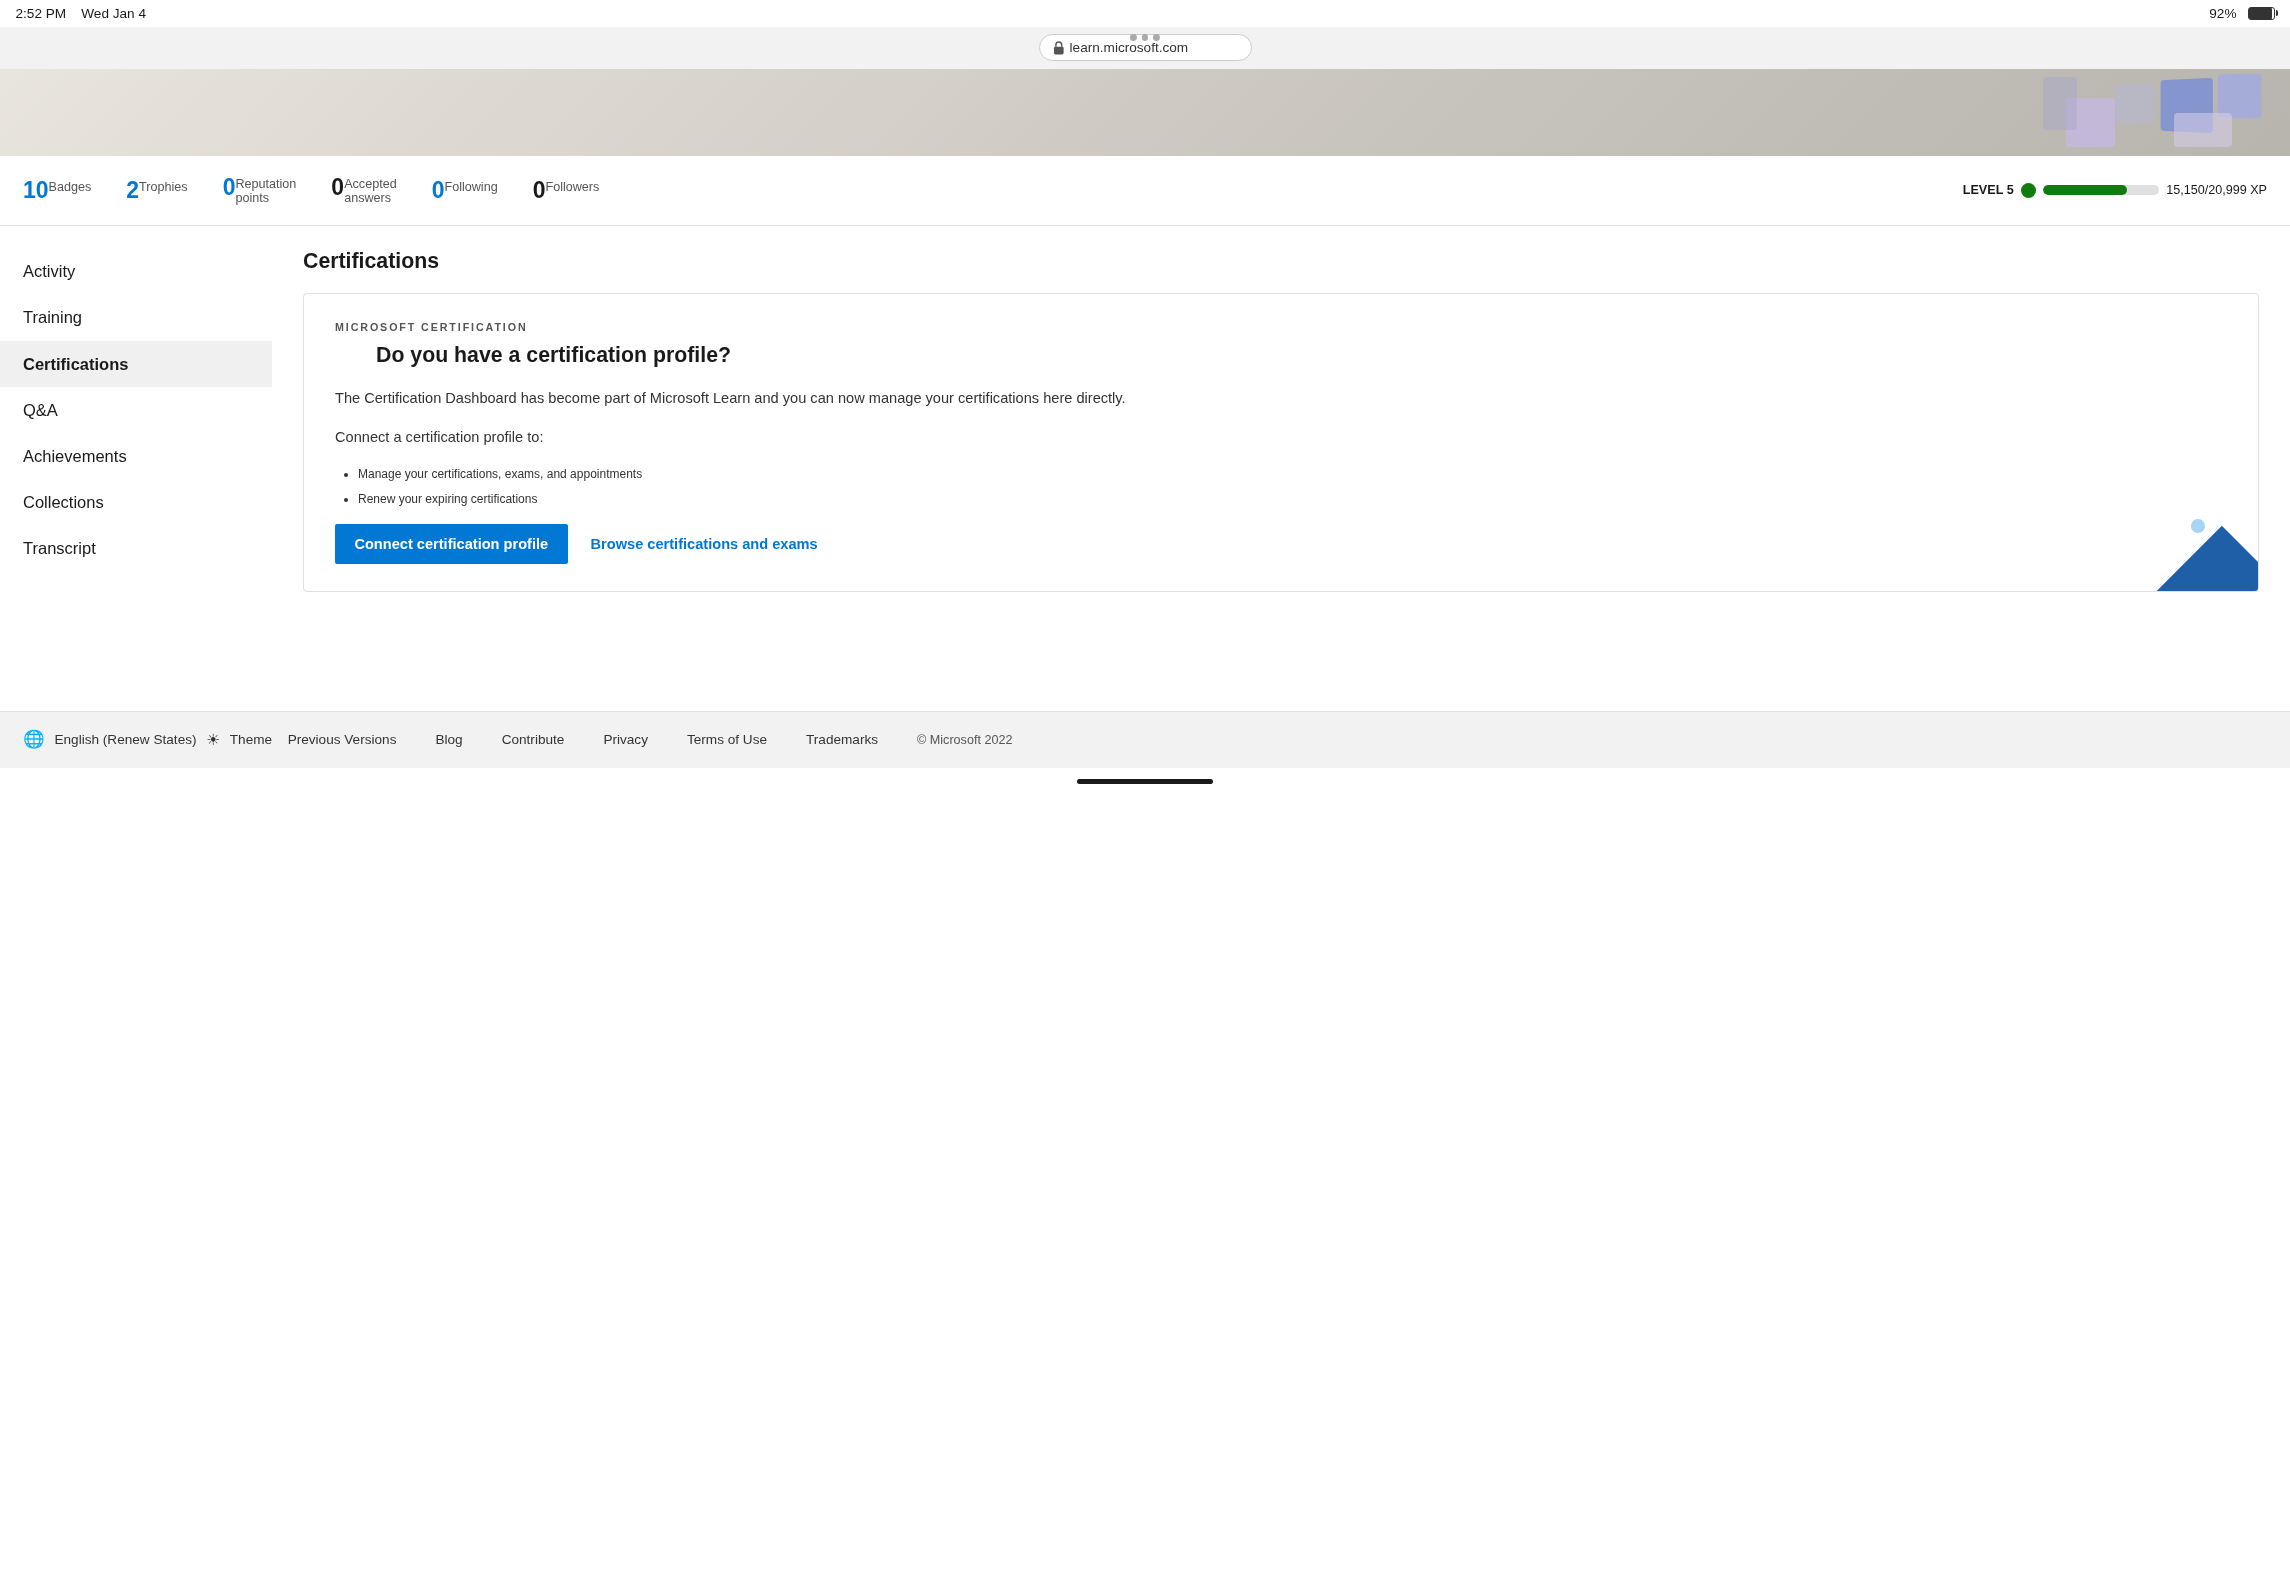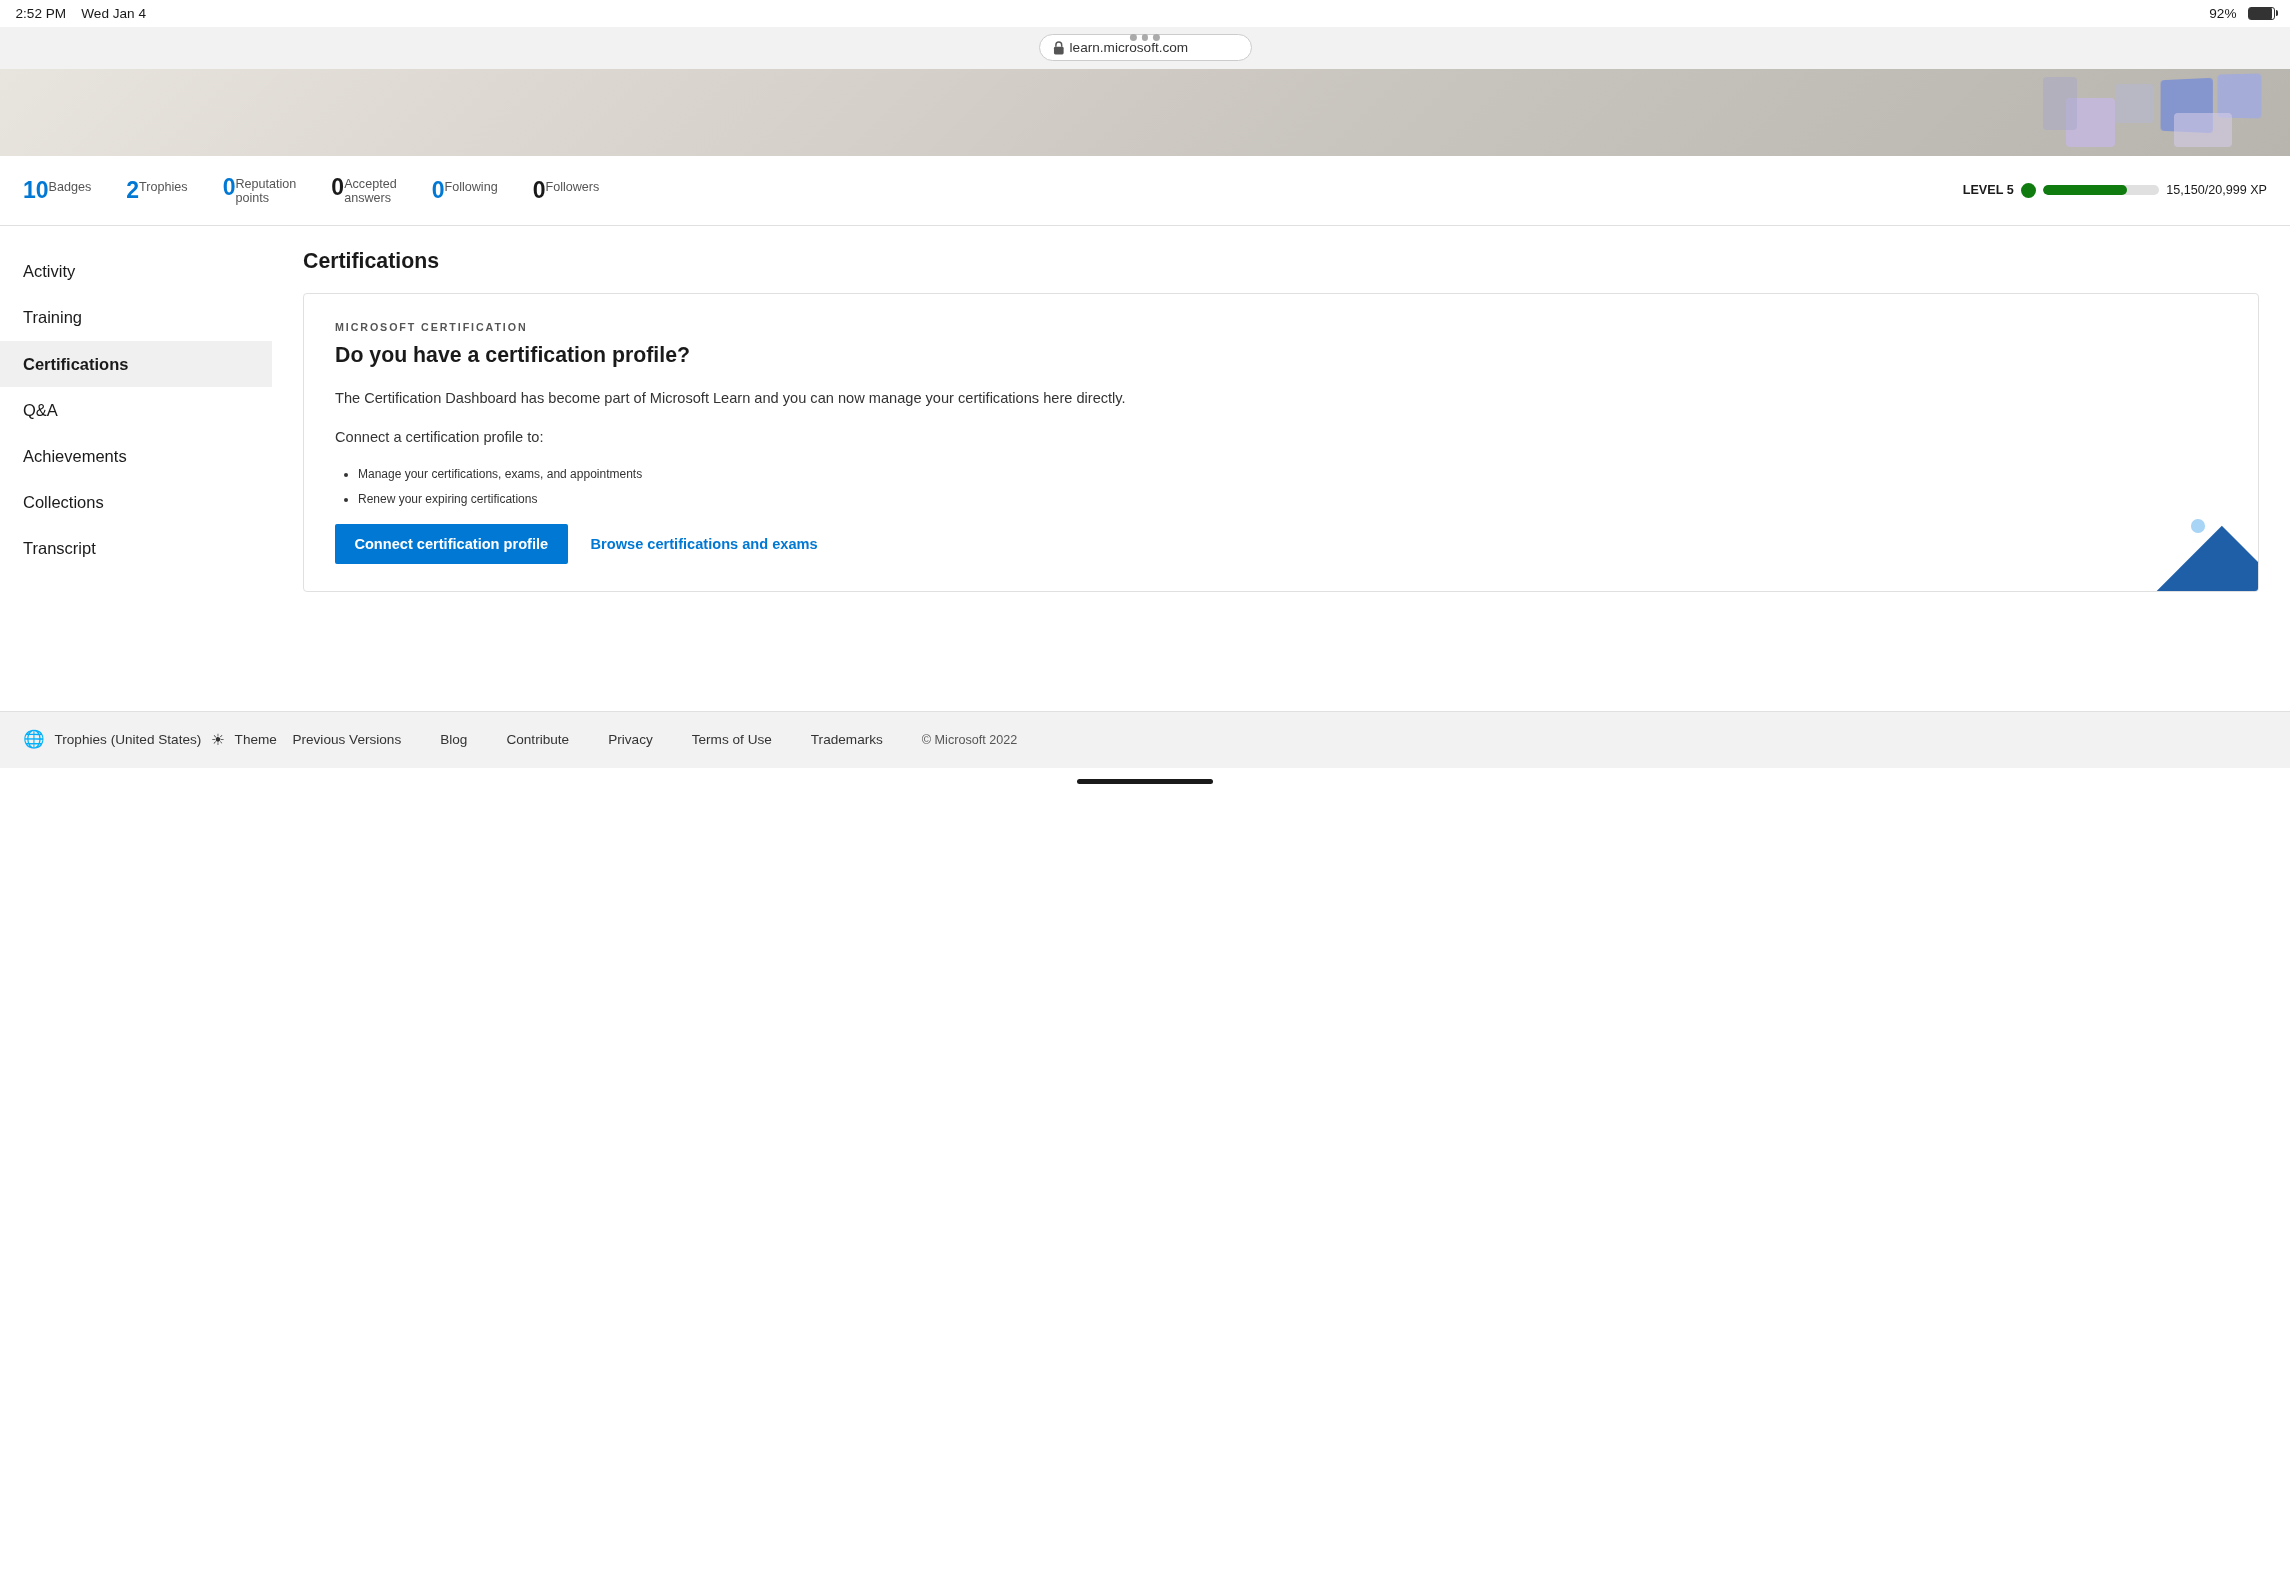--- a/index.html
+++ b/index.html
@@ -215,20 +215,21 @@
       letter-spacing: 1.9px;
       color: #555;
       margin-bottom: 9.7px;
       text-transform: uppercase;
     }
     .cert-heading {
       font-size: 21.3px;
       font-weight: 700;
       margin-bottom: 19.4px;
       color: #1a1a1a;
+      margin-left: 41px;
     }
     .cert-body {
       font-size: 14.6px;
       color: #333;
       line-height: 1.6;
       margin-bottom: 15.5px;
     }
     .cert-list {
       list-style: disc;
       padding-left: 23px;
@@ -482,21 +483,21 @@
 
         <div class="cert-decoration-dot"></div>
       </div>
     </div>
   </main>
 </div>
 
 <footer class="footer">
   <div class="footer-left">
     <span style="font-size:17.5px;">🌐</span>
-    <span>Trophies (United States)</span>
+    <span>English (Renew States)</span>
     <span style="font-size:15.5px;">☀</span>
     <span>Theme</span>
   </div>
   <div class="footer-center">
     <a class="footer-link">Previous Versions</a>
     <a class="footer-link">Blog</a>
     <a class="footer-link">Contribute</a>
     <a class="footer-link">Privacy</a>
     <a class="footer-link">Terms of Use</a>
     <a class="footer-link">Trademarks</a>

